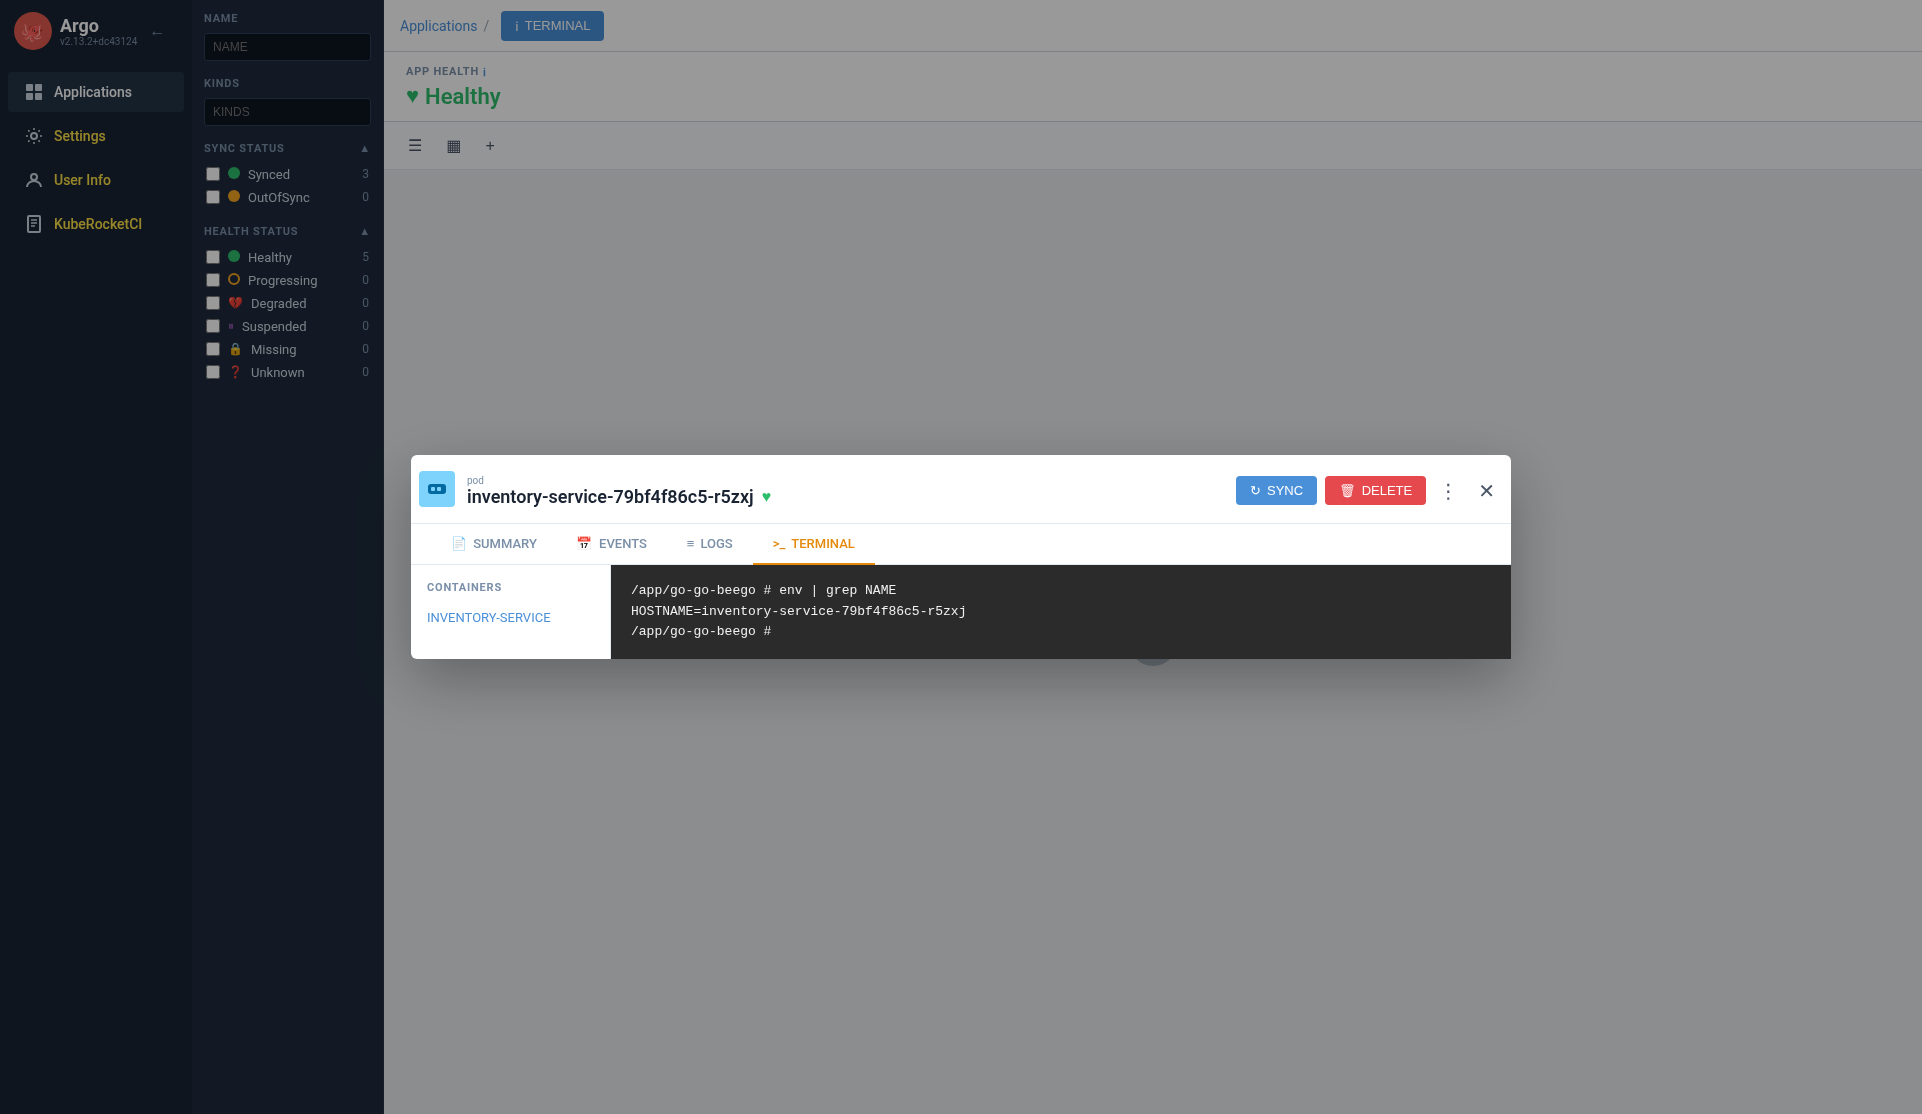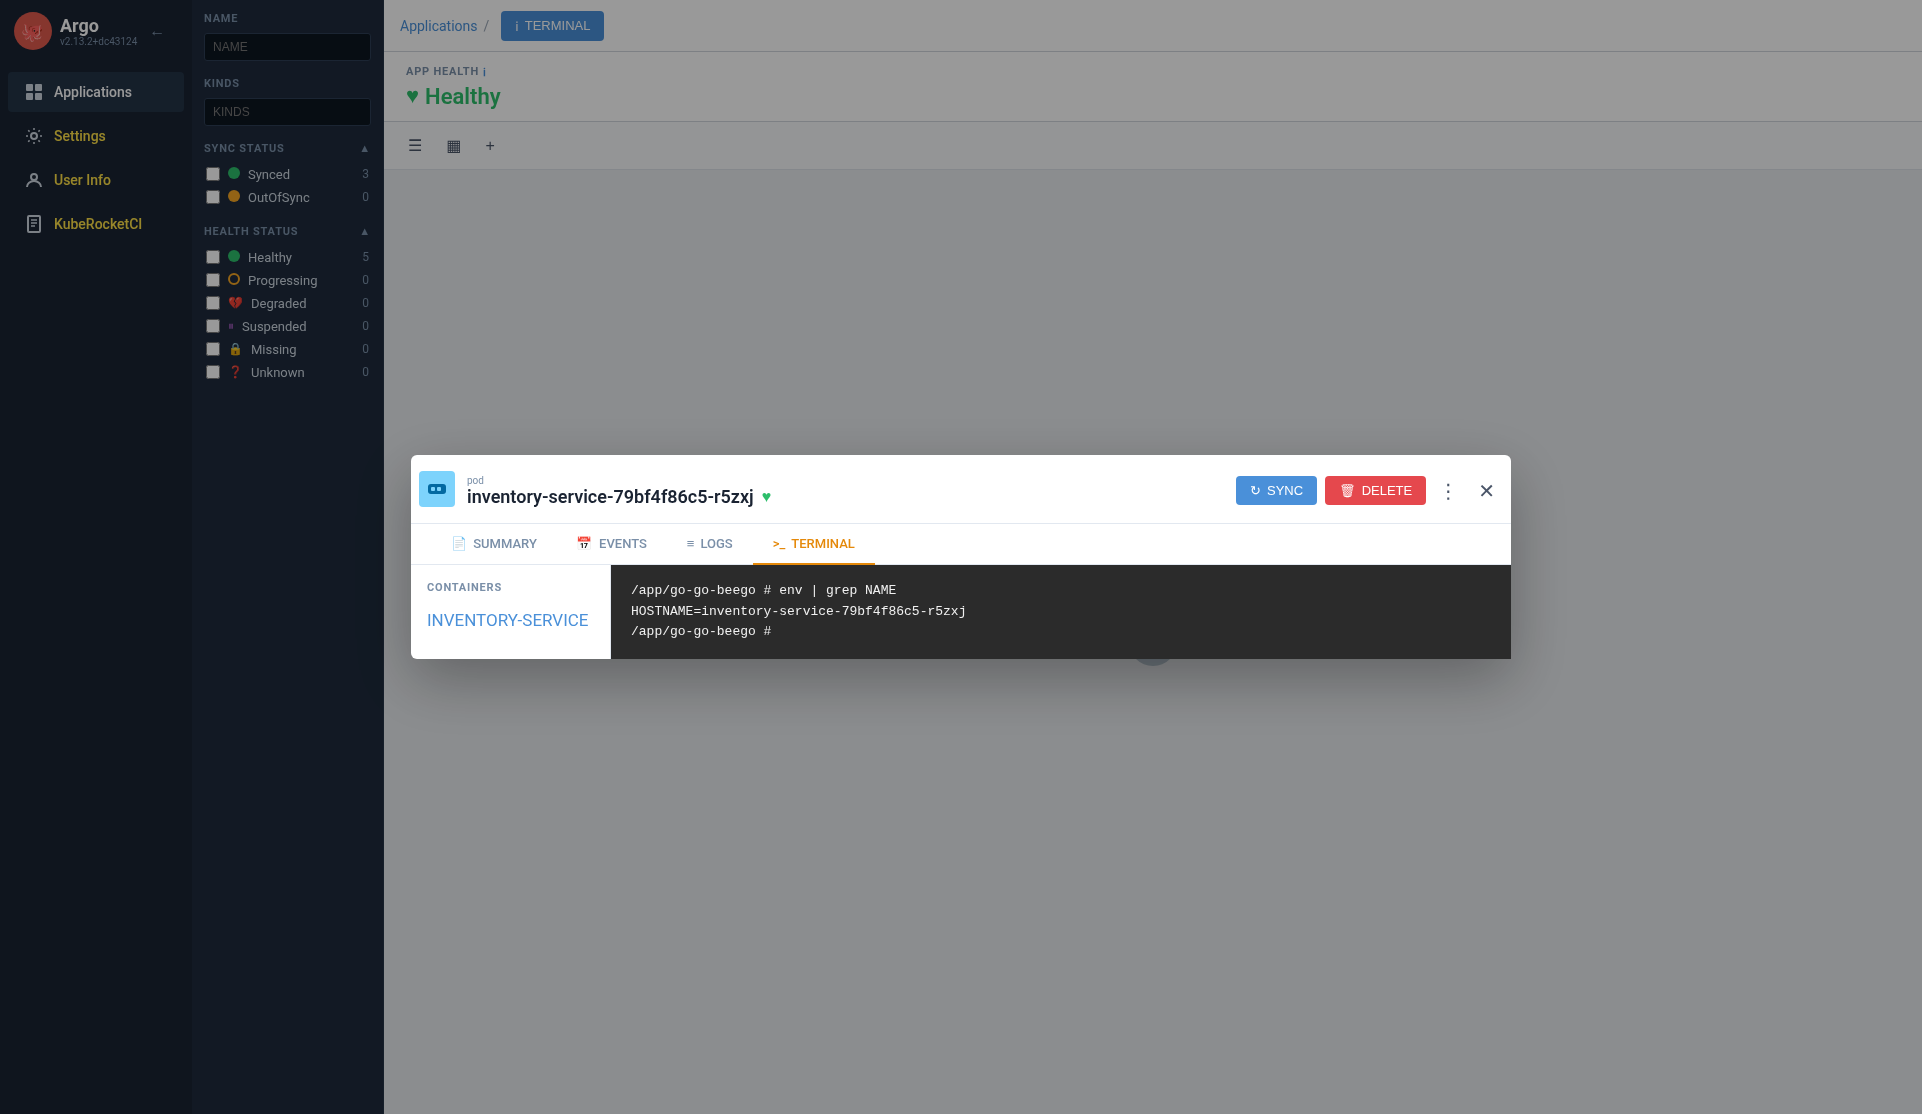--- a/index.html
+++ b/index.html
@@ -243,21 +243,21 @@
       flex-shrink: 0;
       padding: 16px;
       border-right: 1px solid #e2e8f0;
     }
     .containers-label {
       font-size: 11px; font-weight: 700; color: #7a8fa8;
       letter-spacing: 0.8px; text-transform: uppercase;
       margin-bottom: 12px;
     }
     .container-item {
-      font-size: 17px; color: #4a90d9; cursor: pointer;
+      font-size: 13px; color: #4a90d9; cursor: pointer;
       padding: 4px 0;
     }
     .terminal-area {
       flex: 1;
       background: #2b2b2b;
       font-family: 'Courier New', Courier, monospace;
       font-size: 13px;
       color: #f0f0f0;
       padding: 16px 20px;
       overflow-y: auto;

